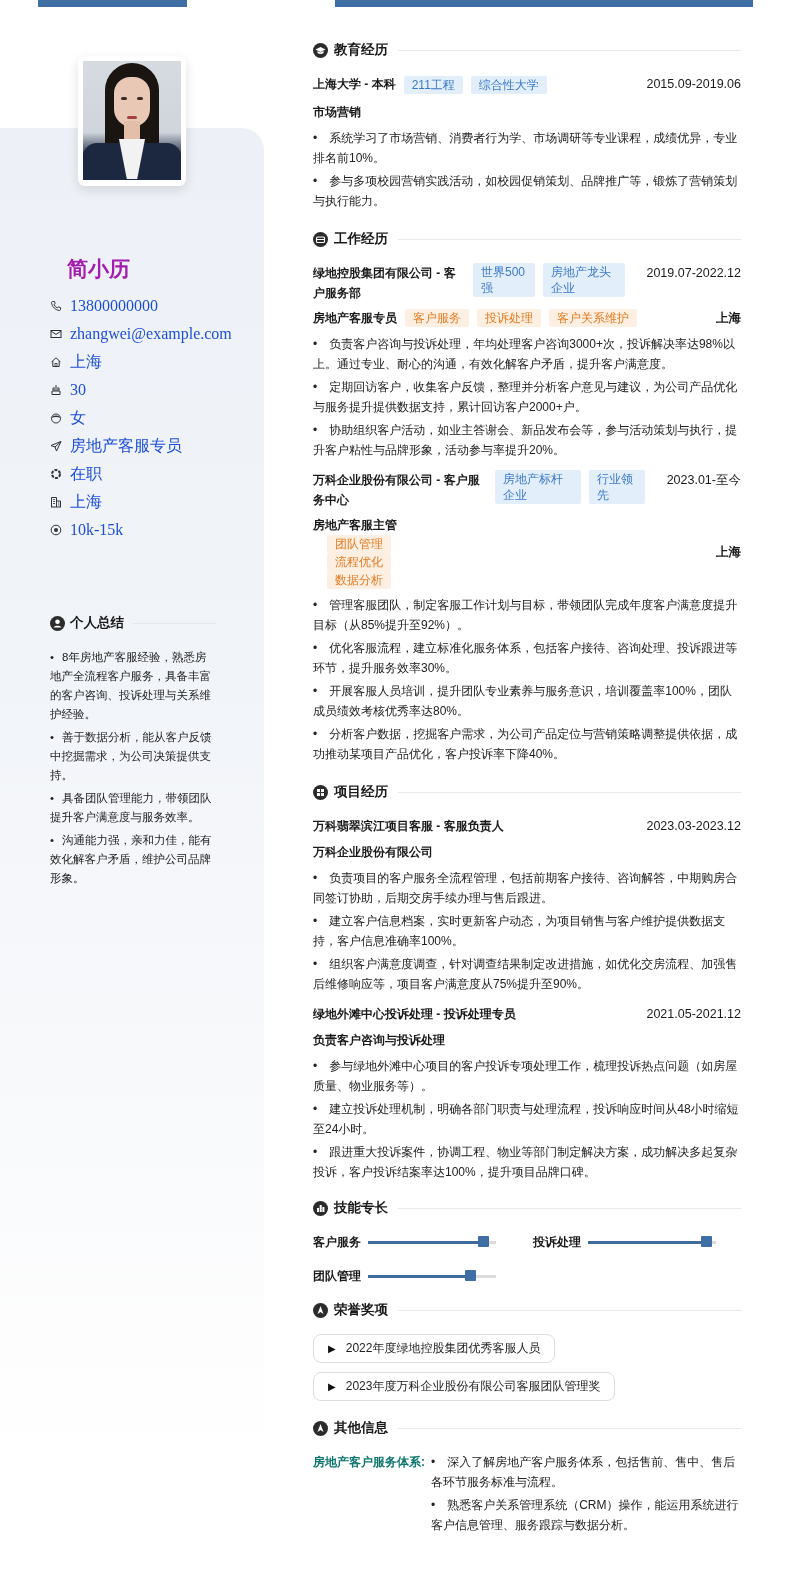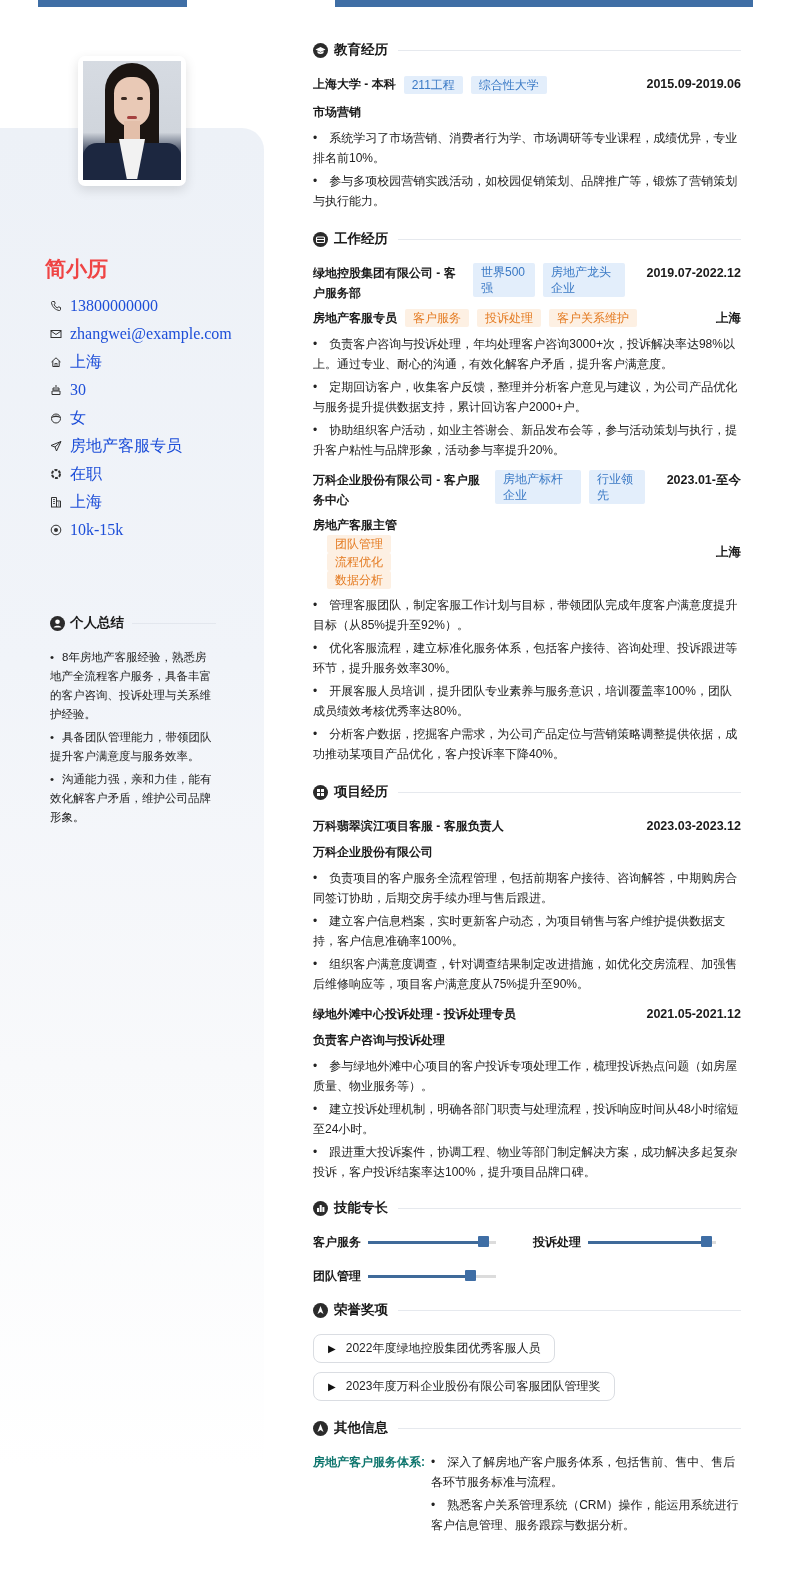--- a/index.html
+++ b/index.html
@@ -12,21 +12,21 @@
   .photo { position: absolute; left: 78px; top: 56px; width: 108px; height: 130px; background: #fff; border-radius: 7px; box-shadow: 0 4px 12px rgba(0,0,0,0.12); padding: 5px 5px 6px 5px; }
   .photo-inner { width: 100%; height: 100%; background: linear-gradient(180deg, #d6dbe2 0%, #d0d5dc 60%, #1f2a44 80%, #1a2540 100%); position: relative; overflow: hidden; }
   .photo-hair { position: absolute; left: 22px; top: 2px; width: 54px; height: 100px; background: #1b1512; border-radius: 28px 28px 6px 6px; }
   .photo-face { position: absolute; left: 31px; top: 16px; width: 36px; height: 50px; background: #e9c9b6; border-radius: 18px 18px 20px 20px; }
   .photo-neck { position: absolute; left: 41px; top: 60px; width: 16px; height: 18px; background: #e3bfaa; }
   .photo-suit { position: absolute; left: 0; top: 82px; width: 98px; height: 40px; background: #1c2740; border-radius: 14px 14px 0 0; }
   .photo-shirt { position: absolute; left: 36px; top: 78px; width: 26px; height: 40px; background: #f2f2f2; clip-path: polygon(0 0, 100% 0, 70% 100%, 30% 100%); }
   .photo-eye { position: absolute; top: 36px; width: 6px; height: 3px; background: #3a2a22; border-radius: 3px; }
   .photo-lip { position: absolute; left: 44px; top: 55px; width: 10px; height: 3px; background: #a5413f; border-radius: 3px; }
 
-  .name { position: absolute; left: 45px; top: 255px; font-size: 21px; font-weight: bold; color: #ef4444; }
+  .name { position: absolute; left: 67px; top: 255px; font-size: 21px; font-weight: bold; color: #a21caf; }
   .contact-list { position: absolute; left: 50px; top: 292px; }
   .contact-item { display: flex; align-items: center; height: 28px; font-size: 16px; color: #1d4ed8; font-family: Liberation Serif, serif; }
   .contact-item .ci-icon { width: 12px; height: 12px; margin-right: 8px; display: inline-flex; align-items: center; justify-content: center; color: #333; }
 
   .side-section-title { position: absolute; left: 50px; top: 614px; display: flex; align-items: center; width: 166px; }
   .side-section-title .sec-label { font-size: 13.5px; font-weight: bold; color: #1a1a1a; margin-left: 5px; }
   .side-section-title .sec-line { flex: 1; height: 1px; background: #e3e7ee; margin-left: 8px; }
   .summary-list { position: absolute; left: 50px; top: 648px; width: 166px; list-style: none; }
   .summary-list li { font-size: 11.5px; line-height: 19px; color: #222; margin-bottom: 4px; }
   .summary-list li .dot { margin-right: 8px; }
@@ -34,21 +34,21 @@
   .icon-circle { width: 15px; height: 15px; border-radius: 50%; background: #2b2b2b; display: inline-flex; align-items: center; justify-content: center; flex-shrink: 0; }
 
   .main { position: absolute; left: 313px; top: 40px; width: 428px; }
   .sec-head { display: flex; align-items: center; height: 20px; margin-bottom: 14px; }
   .sec-head .sec-label { font-size: 13.5px; font-weight: bold; color: #1a1a1a; margin-left: 6px; }
   .sec-head .sec-line { flex: 1; height: 1px; background: #e6e9ee; margin-left: 10px; }
 
   .row { display: flex; align-items: flex-start; justify-content: space-between; }
   .left-grp { display: flex; align-items: flex-start; flex-wrap: nowrap; }
   .entry-title { font-size: 12px; font-weight: bold; color: #1a1a1a; line-height: 20px; }
-  .date { font-size: 12.5px; font-weight: bold; color: #1a1a1a; line-height: 20px; white-space: nowrap; }
+  .date { font-size: 12.5px; font-weight: normal; color: #1a1a1a; line-height: 20px; white-space: nowrap; }
   .tag-blue { background: #e3eefb; color: #3a79c5; font-size: 12px; line-height: 16px; padding: 1px 8px; margin-left: 8px; border-radius: 2px; }
   .tag-orange { background: #fdf0e3; color: #e47b22; font-size: 12px; line-height: 16px; padding: 1px 8px; margin-left: 8px; border-radius: 2px; white-space: nowrap; }
   .sub-title { font-size: 12px; font-weight: bold; color: #1a1a1a; line-height: 20px; }
   .city { font-size: 12.5px; font-weight: bold; color: #1a1a1a; line-height: 20px; }
   .bullets { list-style: none; margin-top: 6px; }
   .bullets li { font-size: 12px; line-height: 20px; color: #222; margin-bottom: 3px; }
   .bullets li .dot { margin-right: 12px; }
 
   .skills { display: grid; grid-template-columns: 220px 208px; row-gap: 14px; margin-bottom: 14px; }
   .skill { display: flex; align-items: center; height: 20px; }
@@ -171,20 +171,21 @@
       <svg width="15" height="15" viewBox="0 0 15 15">
         <circle cx="7.5" cy="5.8" r="2.3" fill="#fff"></circle>
         <path d="M3.6 11.5 C4.2 9 10.8 9 11.4 11.5Z" fill="#fff"></path>
       </svg>
     </span>
   <span class="sec-label">个人总结</span>
   <span class="sec-line"></span>
 </div>
 <ul class="summary-list">
   <li><span class="dot">•</span><span>8年房地产客服经验，熟悉房地产全流程客户服务，具备丰富的客户咨询、投诉处理与关系维护经验。</span></li>
+  <li><span class="dot">•</span><span>善于数据分析，能从客户反馈中挖掘需求，为公司决策提供支持。</span></li>
   <li><span class="dot">•</span><span>具备团队管理能力，带领团队提升客户满意度与服务效率。</span></li>
   <li><span class="dot">•</span><span>沟通能力强，亲和力佳，能有效化解客户矛盾，维护公司品牌形象。</span></li>
 </ul>
 
 <div class="main">
 
   <div class="sec-head">
     <span class="icon-circle">
         <svg width="15" height="15" viewBox="0 0 15 15">
           <path d="M2.5 6.5 L7.5 4 L12.5 6.5 L7.5 9 Z" fill="#fff"></path>

